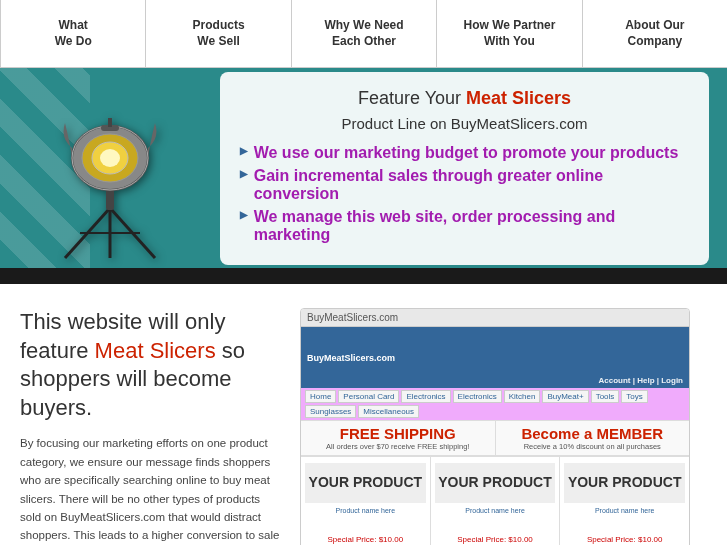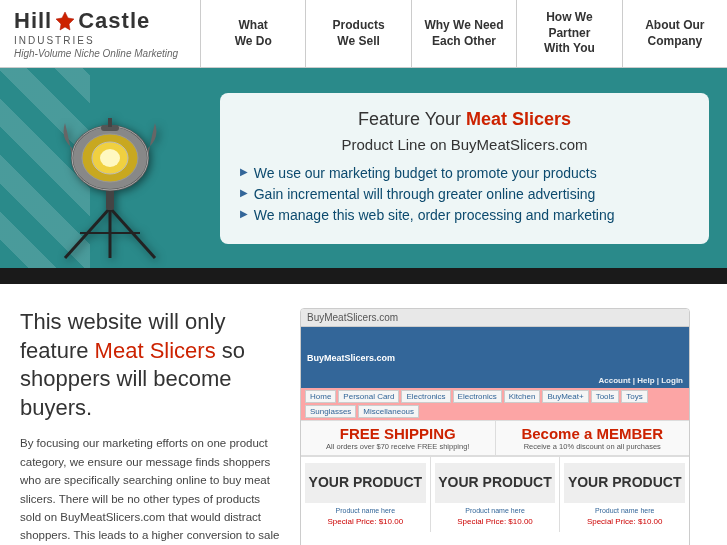--- a/index.html
+++ b/index.html
@@ -145,23 +145,23 @@
       margin-bottom: 12px;
     }
     .bullet-list {
       list-style: none;
       padding: 0;
     }
     .bullet-list li {
       display: flex;
       align-items: flex-start;
       margin-bottom: 5px;
-      font-size: 14px;
-      color: #0c4a6e;
-      font-weight: normal;
+      font-size: 16px;
+      color: #a21caf;
+      font-weight: bold;
     }
     .bullet-list li::before {
       content: '▶';
       color: #336699;
       font-size: 10px;
       margin-right: 6px;
       margin-top: 1px;
       flex-shrink: 0;
     }
 
@@ -220,21 +220,21 @@
       display: flex;
       align-items: center;
       gap: 4px;
     }
     #bc-top span {
       color: #fff;
       font-size: 9px;
       font-weight: bold;
     }
     #bc-nav {
-      background: #fca5a5;
+      background: #f0abfc;
       display: flex;
       gap: 2px;
       padding: 2px 4px;
       border-bottom: 1px solid #ddd;
       flex-wrap: wrap;
     }
     .bc-nav-item {
       font-size: 8px;
       color: #336699;
       padding: 1px 4px;
@@ -273,45 +273,32 @@
     .bc-product .your-product {
       font-size: 14px;
       font-weight: bold;
       color: #333;
       display: block;
       line-height: 1.1;
     }
     .bc-product .bc-price {
       color: #cc0000;
       font-size: 8px;
-      margin-top: 3px;
+      margin-top: 21px;
     }
     .bc-product .bc-name {
       color: #336699;
       font-size: 7px;
       margin-top: 2px;
     }
   </style>
 </head>
 <body>
 
 <div id="header">
-  <div id="logo-area">
-    <div id="logo-name">
-      <span class="hill">Hill</span>
-      <span class="logo-icon">
-        <svg viewBox="0 0 22 22" xmlns="http://www.w3.org/2000/svg">
-          <polygon points="11,2 14,8 20,9 15,14 16,20 11,17 6,20 7,14 2,9 8,8" fill="#cc2200" stroke="#aa1100" stroke-width="0.5"></polygon>
-        </svg>
-      </span>
-      <span class="castle">Castle</span>
-    </div>
-    <div id="logo-industries">INDUSTRIES</div>
-    <div id="logo-tagline">High-Volume Niche Online Marketing</div>
-  </div>
   <nav id="nav">
     <a class="nav-item">What<br>We Do</a>
     <a class="nav-item">Products<br>We Sell</a>
     <a class="nav-item">Why We Need<br>Each Other</a>
     <a class="nav-item">How We Partner<br>With You</a>
     <a class="nav-item">About Our<br>Company</a>
   </nav>
 </div>
 
 <div id="hero">
@@ -345,21 +332,21 @@
       </svg>
     </div>
   </div>
   <div id="hero-content">
     <div id="hero-headline">
       <span>Feature Your </span><span class="red">Meat Slicers</span>
     </div>
     <div id="hero-subheadline">Product Line on BuyMeatSlicers.com</div>
     <ul class="bullet-list">
       <li>We use our marketing budget to promote your products</li>
-      <li>Gain incremental will through greater online advertising</li>
+      <li>Gain incremental sales through greater online conversion</li>
       <li>We manage this web site, order processing and marketing</li>
     </ul>
   </div>
 </div>
 
 <div id="dark-bar"></div>
 
 <div id="main">
   <div id="main-left">
     <h2>

